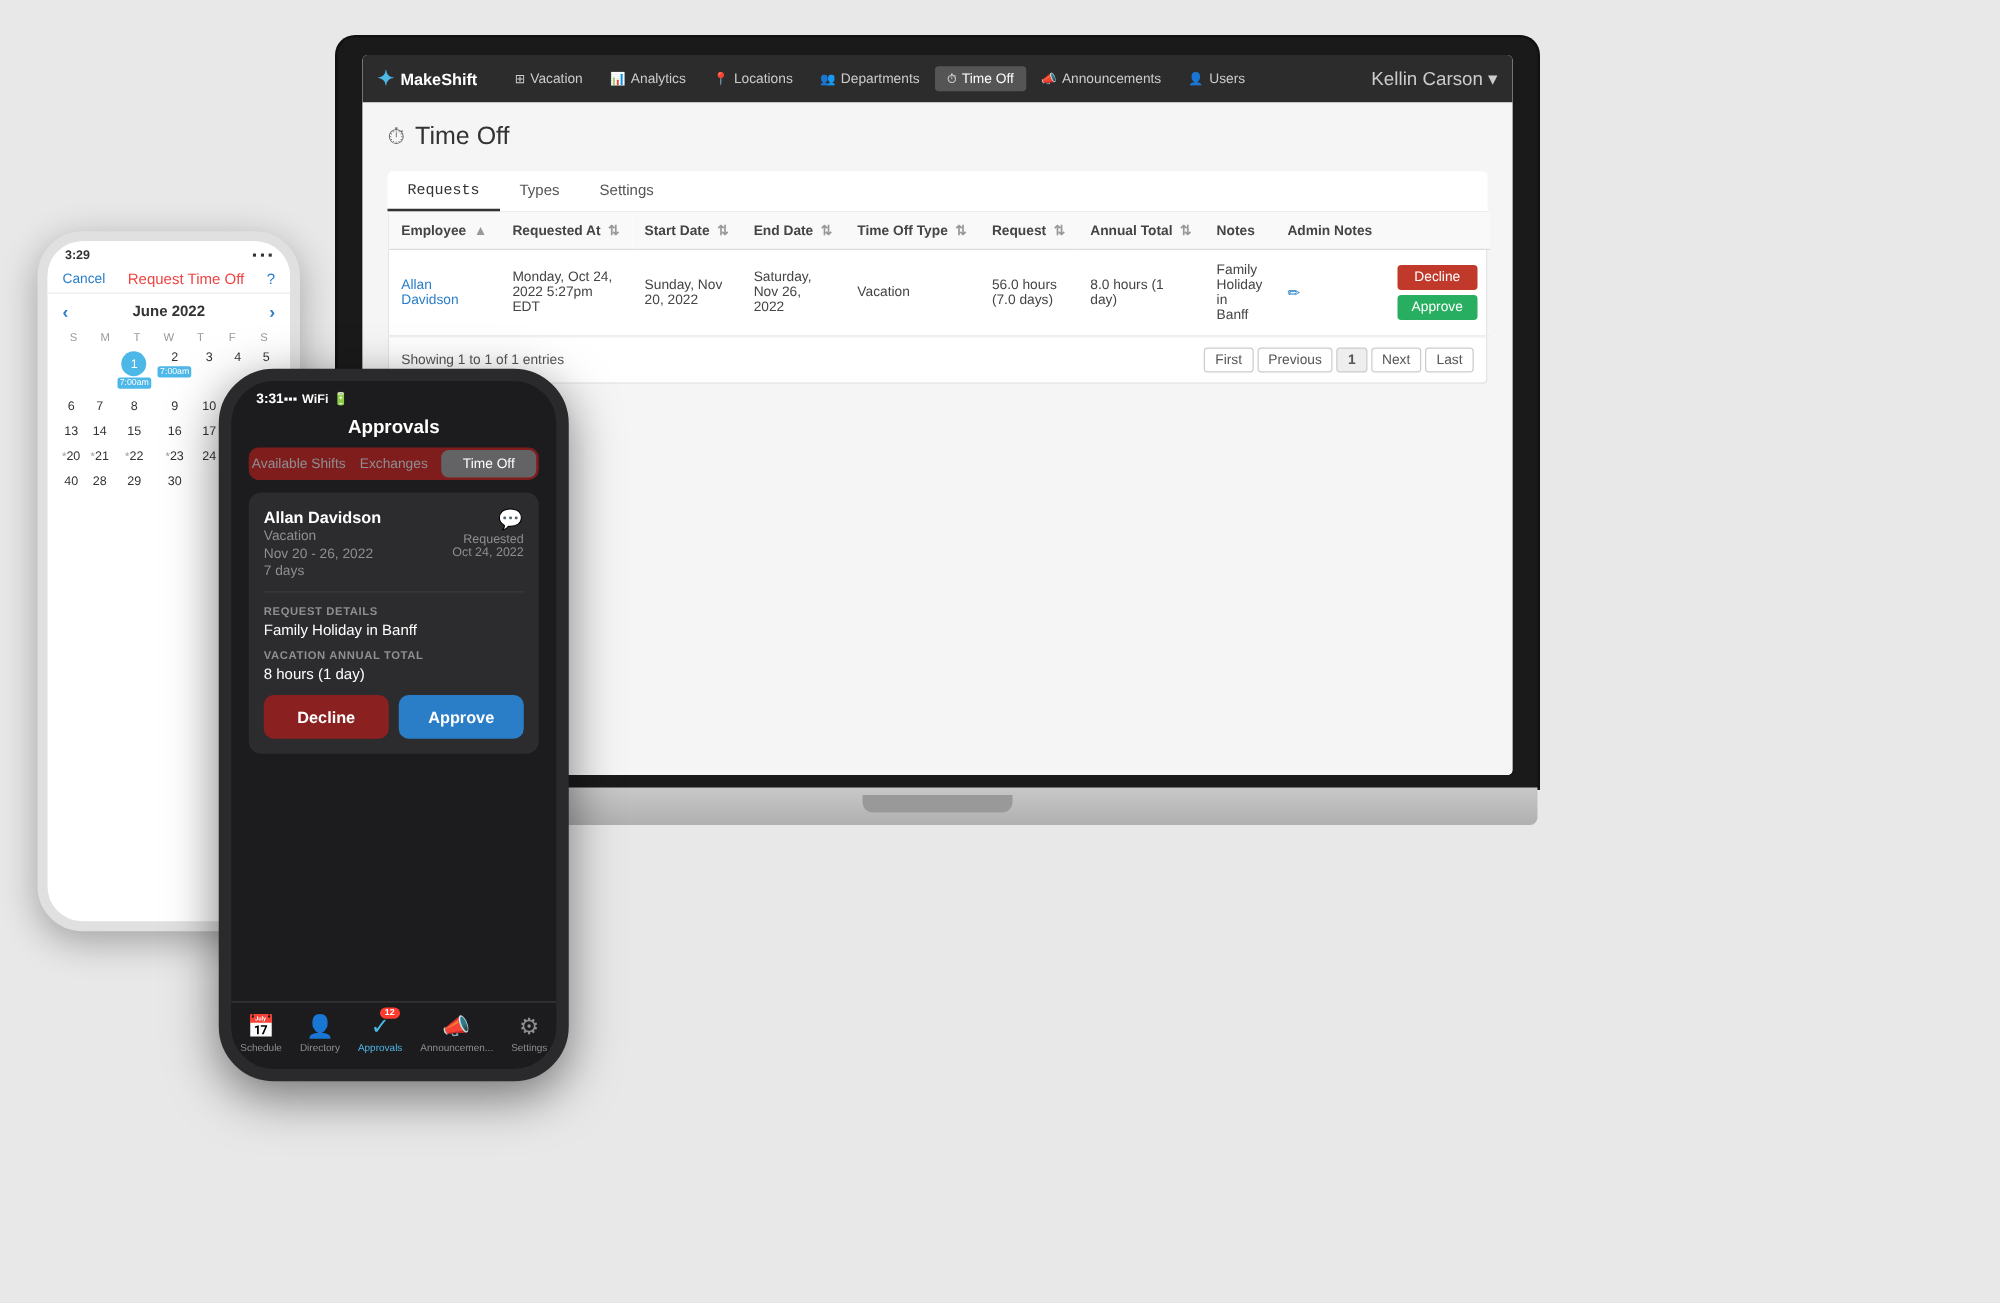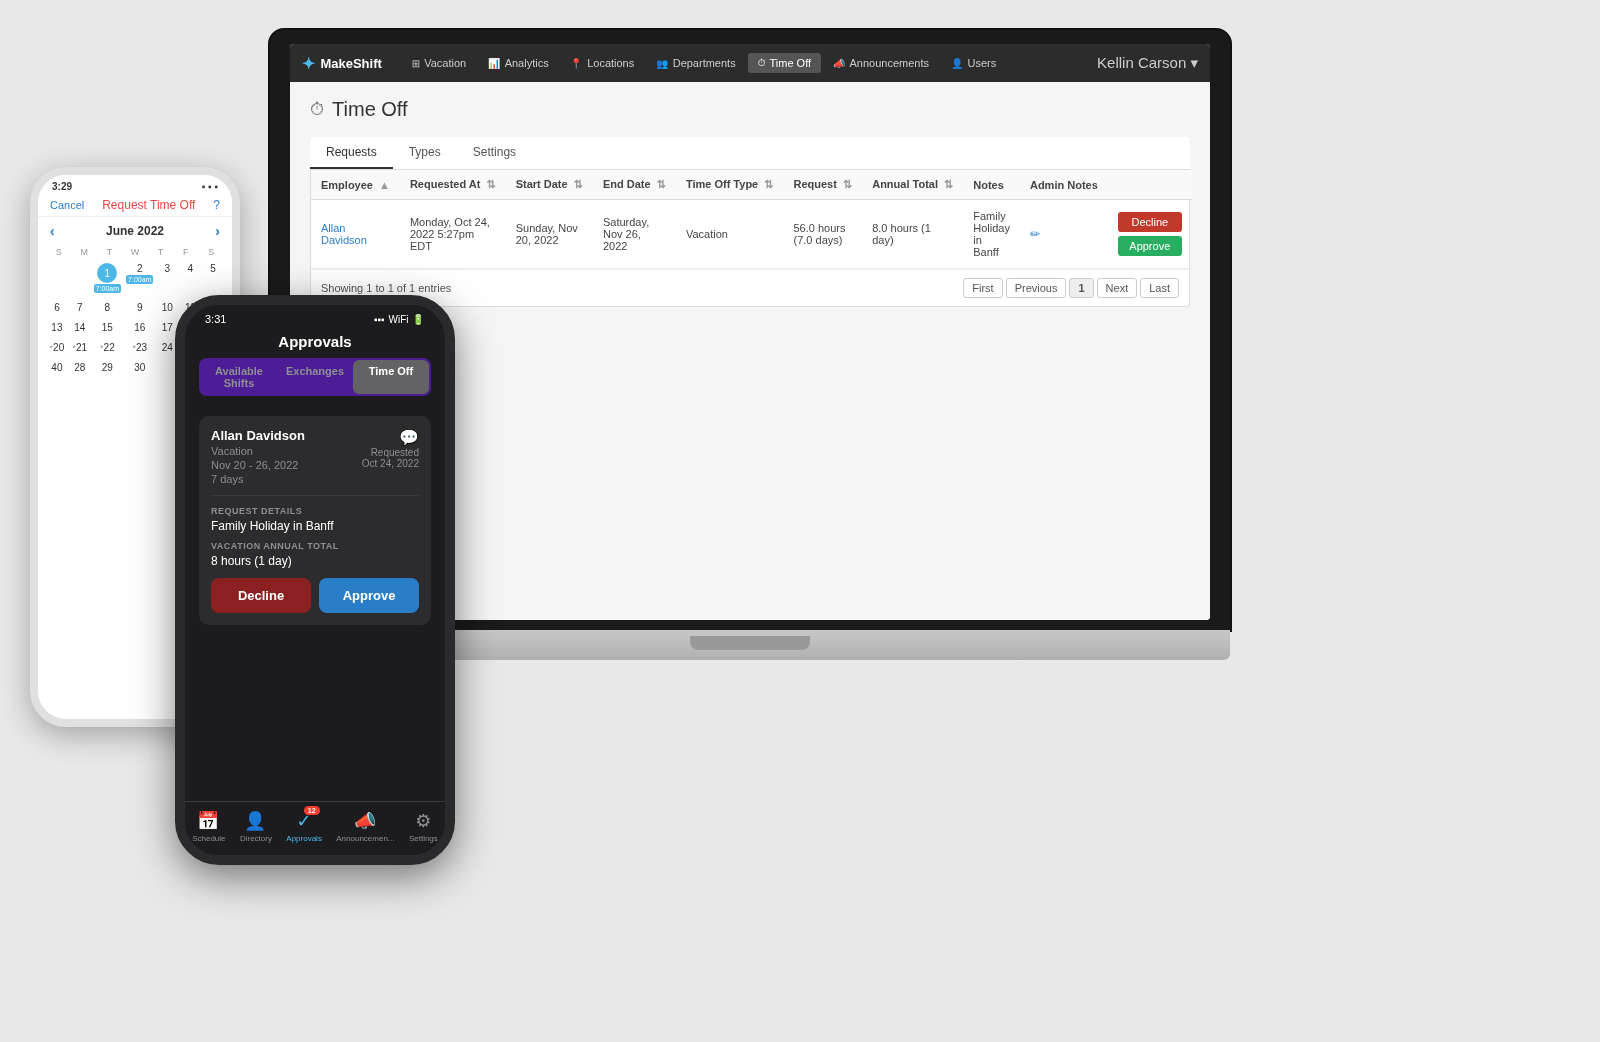--- a/index.html
+++ b/index.html
@@ -141,20 +141,21 @@
       padding: 8px 16px;
       font-size: 12px;
       color: #555;
       cursor: pointer;
       border-bottom: 2px solid transparent;
     }
     .tab.active {
       color: #333;
       border-bottom: 2px solid #333;
       font-weight: 500;
+      font-family: Liberation Mono, monospace;
     }
 
     
     .table-wrapper {
       background: #fff;
       border: 1px solid #ddd;
       border-top: none;
       border-radius: 0 0 4px 4px;
     }
     table {
@@ -233,21 +234,21 @@
       font-size: 11px;
       cursor: pointer;
       border-radius: 3px;
     }
     .pg-btn.active { background: #eee; font-weight: 600; }
 
     
     .phone-back {
       position: absolute;
       left: 30px;
-      top: 167px;
+      top: 185px;
       width: 210px;
       height: 560px;
       background: #fff;
       border-radius: 36px;
       box-shadow: 0 8px 30px rgba(0,0,0,0.3);
       overflow: hidden;
       border: 8px solid #e0e0e0;
     }
     .phone-back-status {
       background: #fff;
@@ -341,42 +342,40 @@
       height: 570px;
       background: #1c1c1e;
       border-radius: 44px;
       box-shadow: 0 12px 40px rgba(0,0,0,0.5);
       overflow: hidden;
       border: 10px solid #2a2a2c;
     }
     .pf-status-bar {
       background: #1c1c1e;
       display: flex;
-      justify-content: space-between;
       align-items: center;
       padding: 8px 20px 4px;
       color: #fff;
       font-size: 11px;
-      font-weight: 400;
+      font-weight: 700;
     }
     .pf-status-icons { display: flex; gap: 4px; align-items: center; font-size: 10px; }
     .pf-title-bar {
       text-align: center;
       color: #fff;
       font-size: 15px;
       font-weight: 600;
       padding: 4px 0 8px;
     }
     .pf-tabs {
       display: flex;
-      margin: 0 14px 20px;
-      background: #4c1d95;
+      margin: 0 14px 10px;
+      background: #7f1d1d;
       border-radius: 8px;
       padding: 2px;
-      font-weight: bold;
     }
     .pf-tab {
       flex: 1;
       text-align: center;
       color: #8e8e93;
       font-size: 11px;
       padding: 5px 0;
       border-radius: 6px;
       cursor: pointer;
     }

